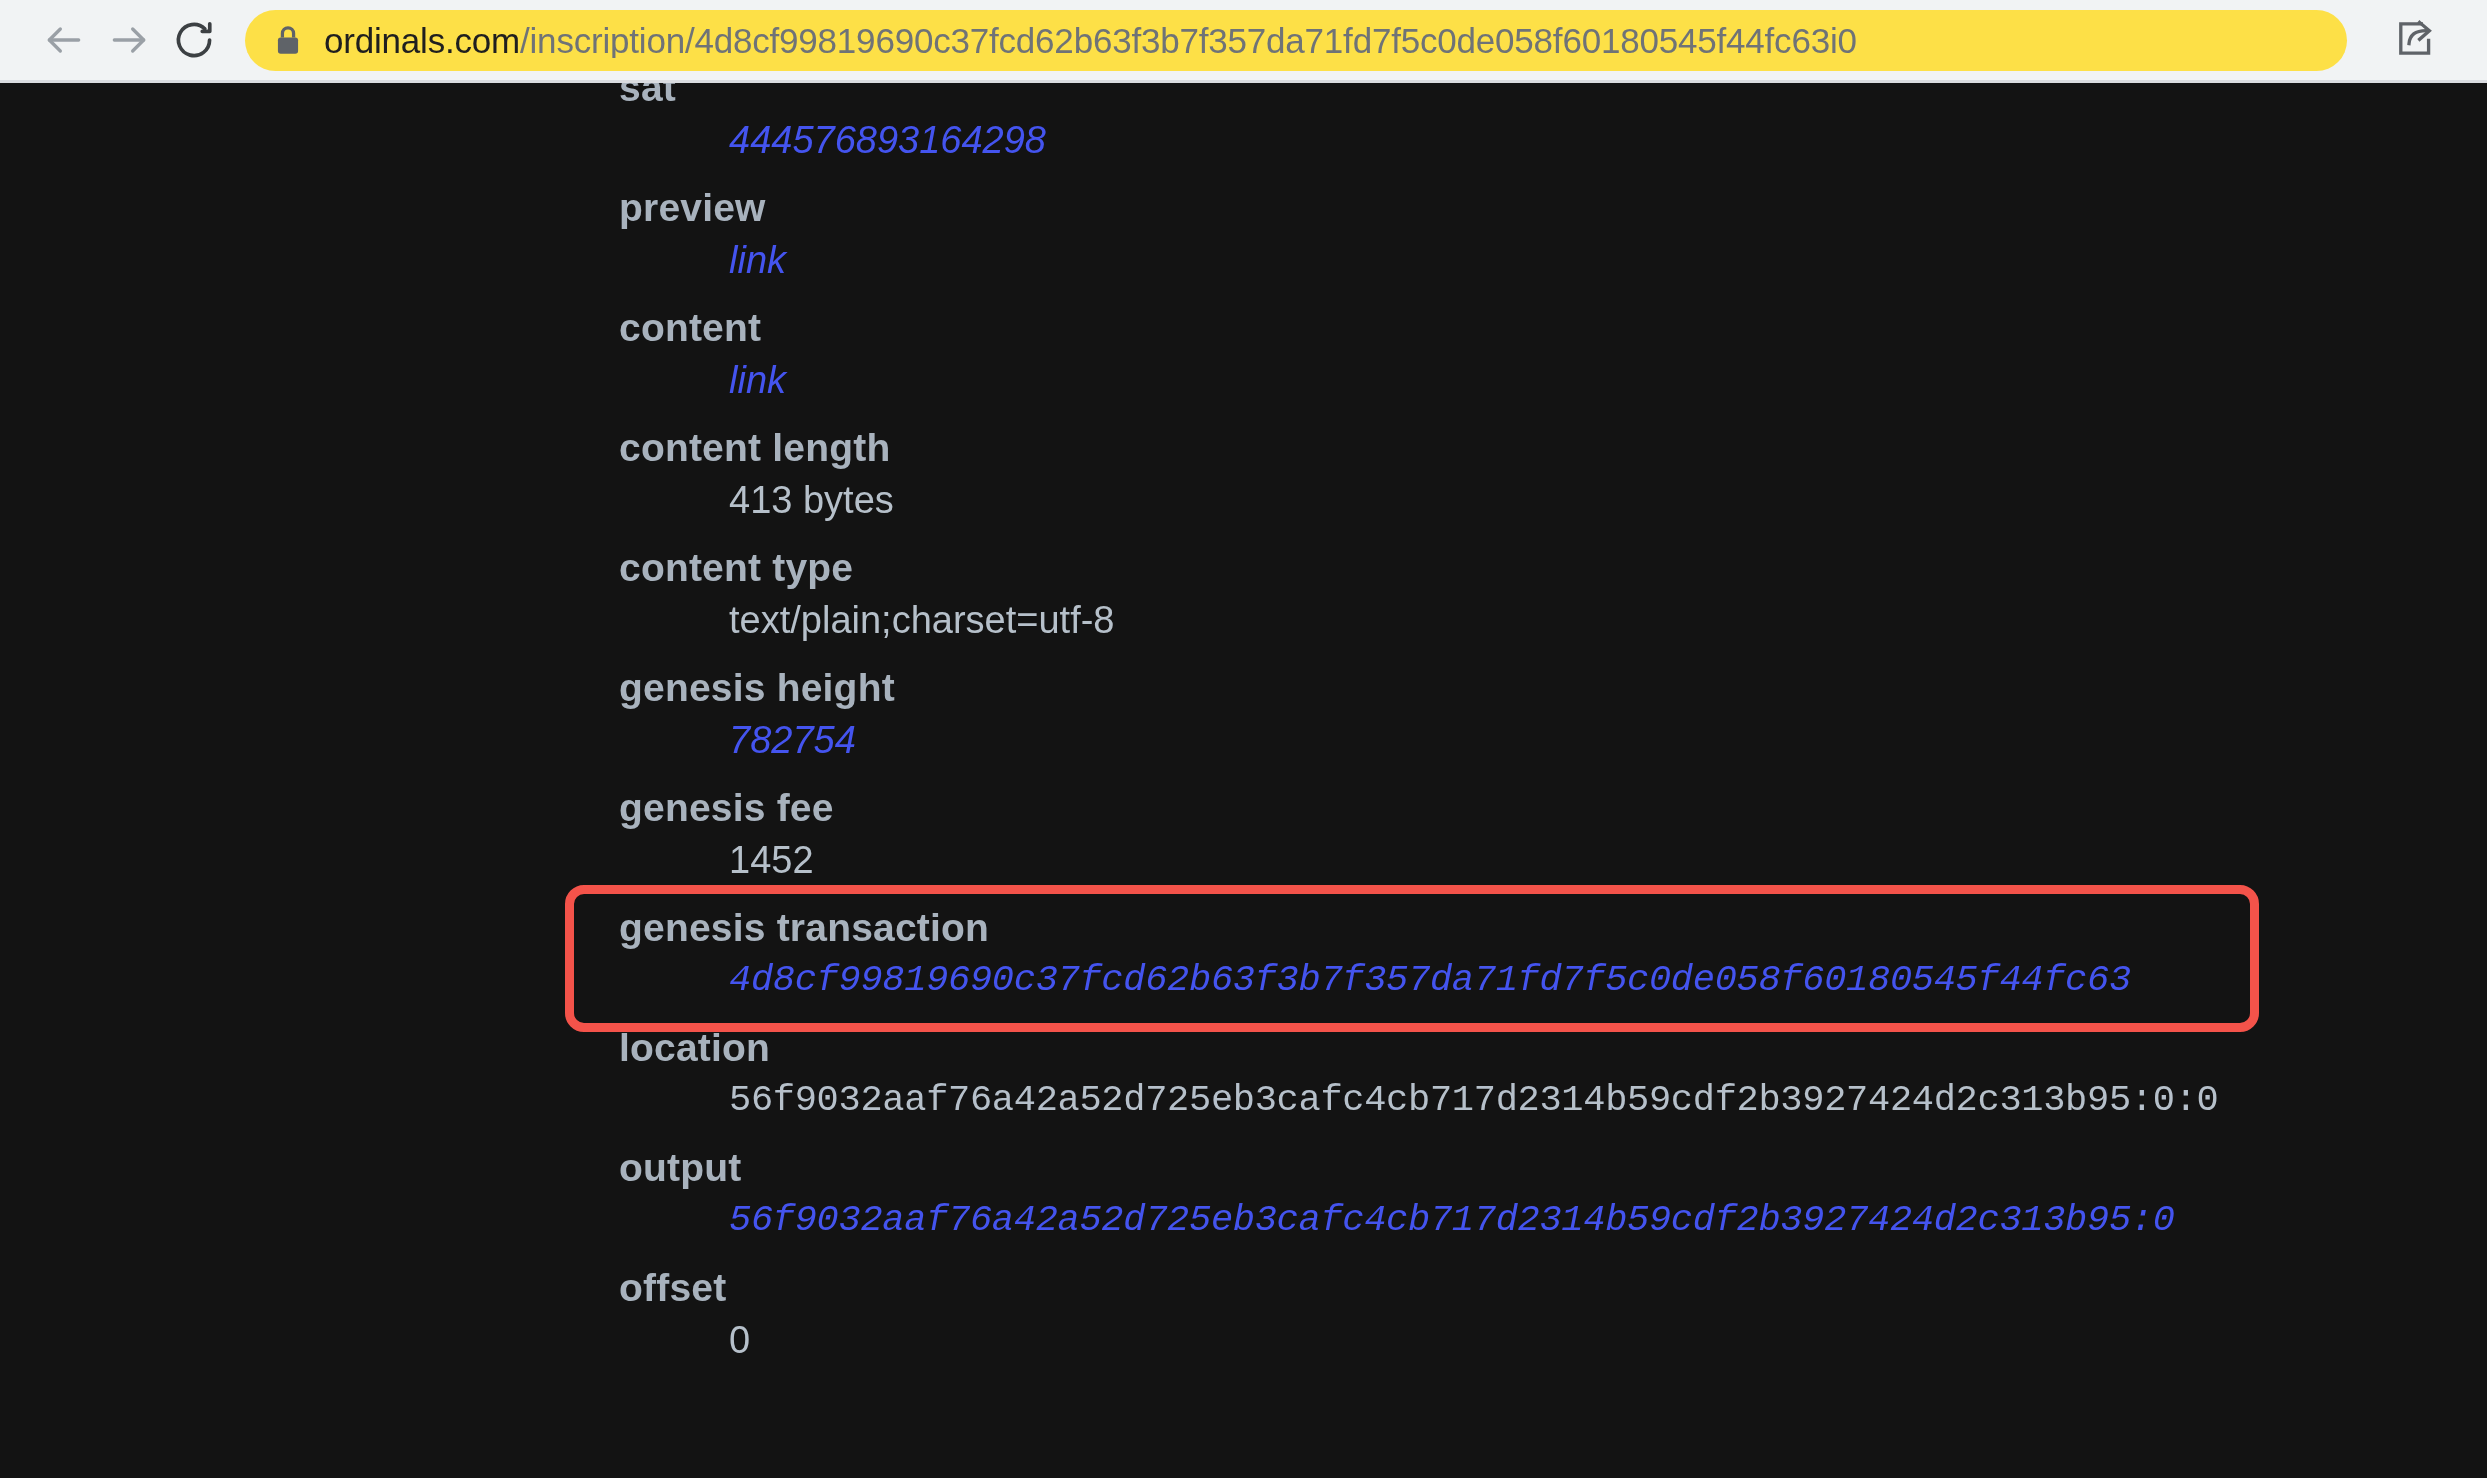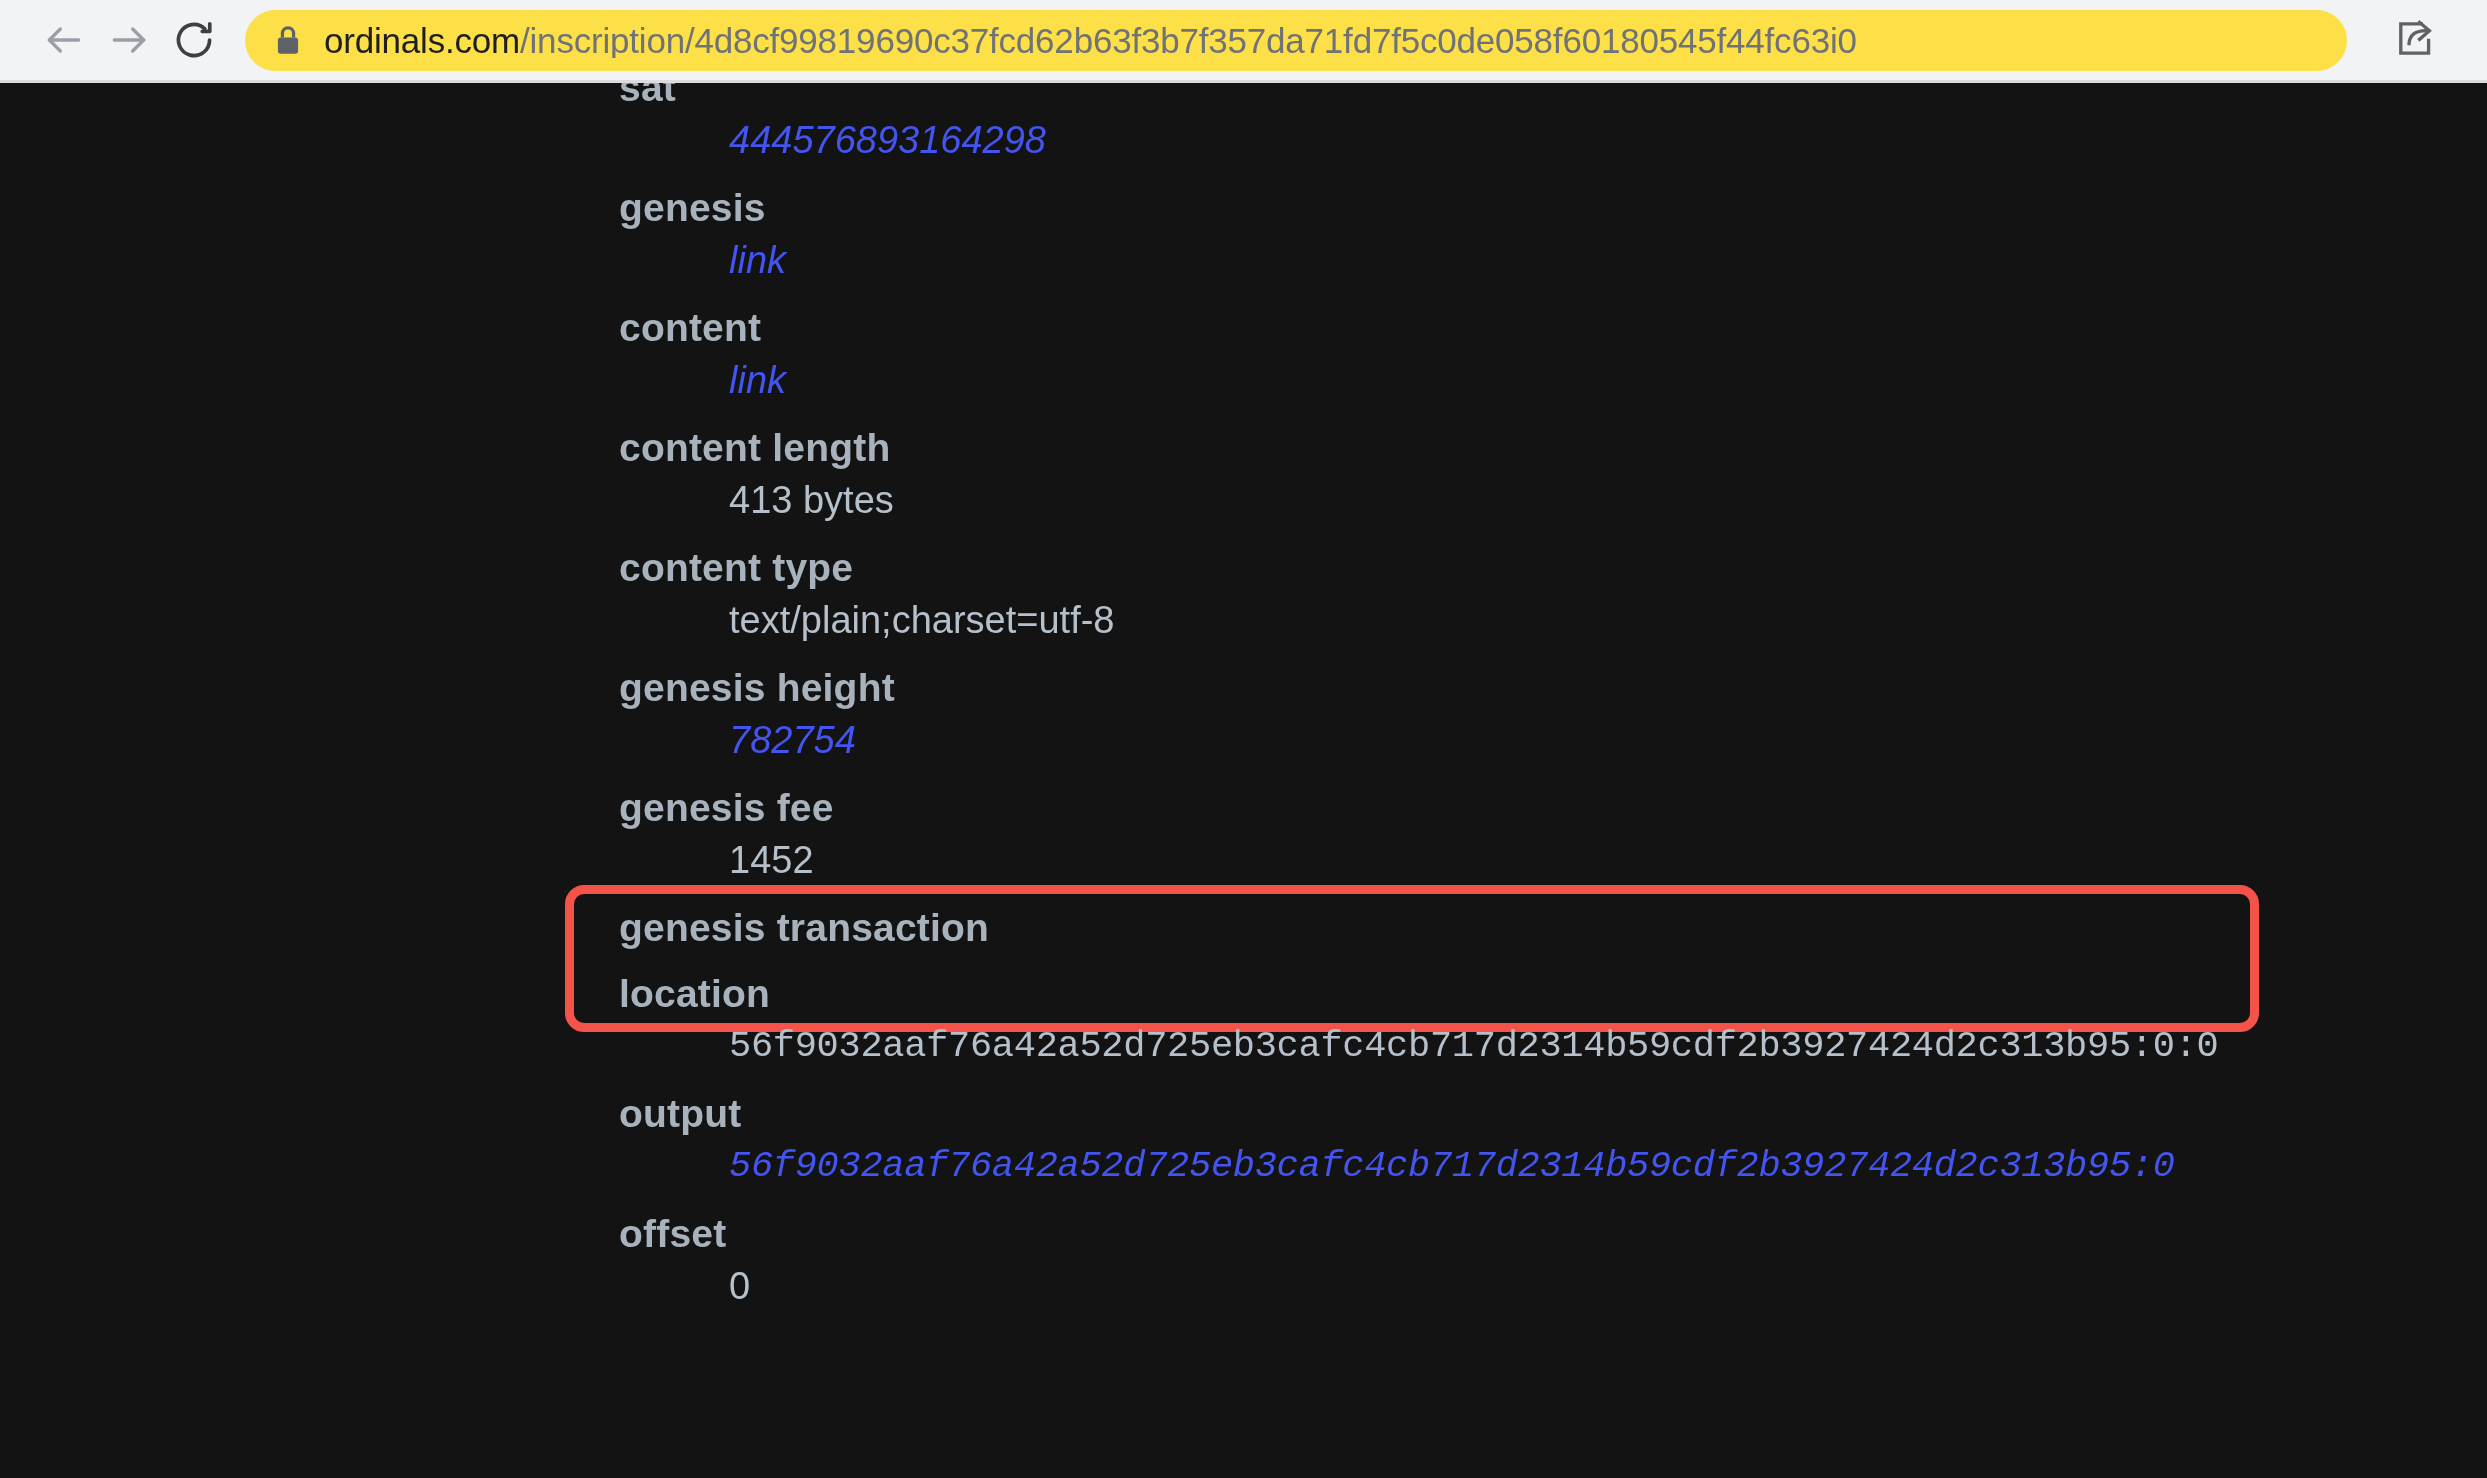--- a/index.html
+++ b/index.html
@@ -215,21 +215,21 @@
 </div>
 <div class="chrome-divider"></div>
 
 <div class="page">
   <div class="dl" id="inscription-list">
       <div class="row">
         <div class="dt">sat</div>
         <div class="dd"><span class="link">444576893164298</span></div>
       </div>
       <div class="row">
-        <div class="dt">genesis</div>
+        <div class="dt">preview</div>
         <div class="dd"><span class="link">link</span></div>
       </div>
       <div class="row">
         <div class="dt">content</div>
         <div class="dd"><span class="link">link</span></div>
       </div>
       <div class="row">
         <div class="dt">content length</div>
         <div class="dd">413 bytes</div>
       </div>
@@ -241,20 +241,21 @@
         <div class="dt">genesis height</div>
         <div class="dd"><span class="link">782754</span></div>
       </div>
       <div class="row">
         <div class="dt">genesis fee</div>
         <div class="dd">1452</div>
       </div>
       <div class="row highlight">
         <div class="redbox"></div>
         <div class="dt">genesis transaction</div>
+        <div class="dd mono"><span class="link">4d8cf99819690c37fcd62b63f3b7f357da71fd7f5c0de058f60180545f44fc63</span></div>
       </div>
       <div class="row">
         <div class="dt">location</div>
         <div class="dd mono">56f9032aaf76a42a52d725eb3cafc4cb717d2314b59cdf2b3927424d2c313b95:0:0</div>
       </div>
       <div class="row">
         <div class="dt">output</div>
         <div class="dd mono"><span class="link">56f9032aaf76a42a52d725eb3cafc4cb717d2314b59cdf2b3927424d2c313b95:0</span></div>
       </div>
       <div class="row">

